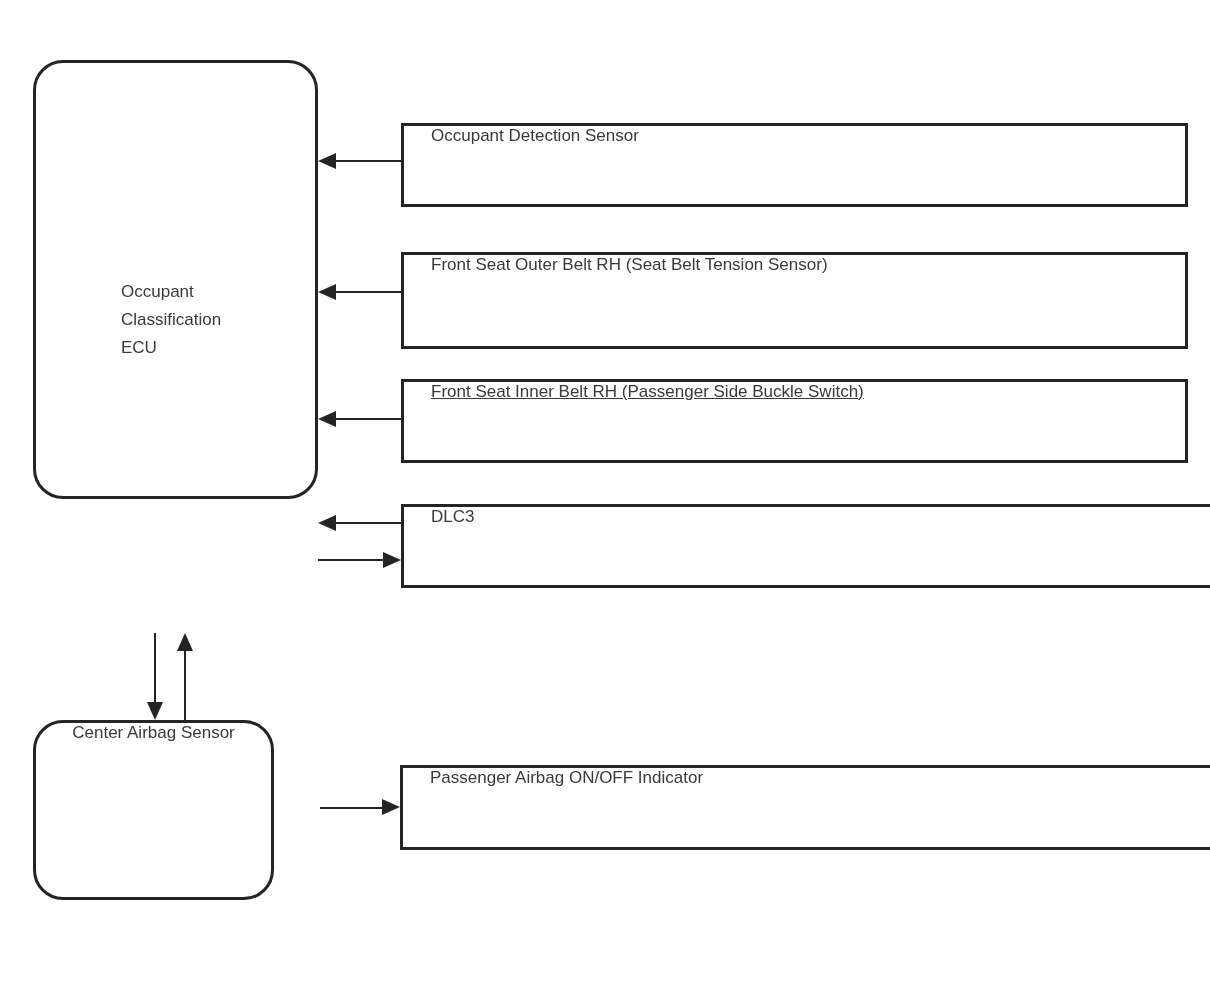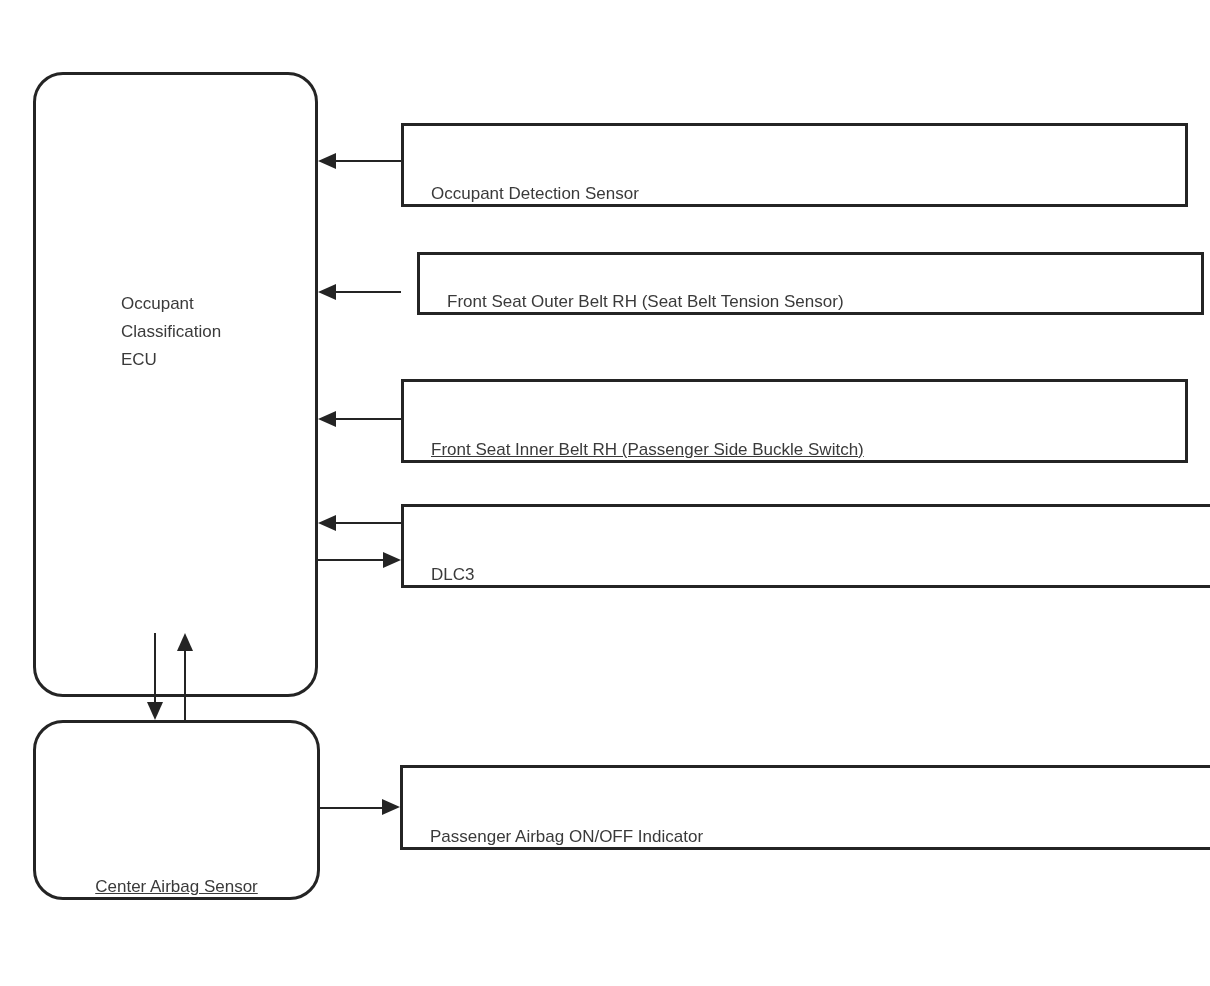--- a/index.html
+++ b/index.html
@@ -21,45 +21,44 @@
     overflow:hidden;
   }
   .node{
     position:absolute;
     box-sizing:border-box;
     border:3px solid var(--line);
     background:var(--background);
     color:var(--text);
     font-size:17px;
     display:flex;
-    align-items:flex-end;
+    align-items:flex-start;
   }
   .rounded{
     border-radius:30px;
   }
   .rect-label{
     padding-left:27px;
     white-space:nowrap;
   }
   .ecu-box{
-    left:33px; top:72px; width:285px; height:625px;
+    left:33px; top:60px; width:285px; height:439px;
   }
   .ecu-label{
     position:absolute;
     left:85px; top:215px;
     line-height:28px;
   }
   .ecu-label span{ display:block; }
   .center-airbag-box{
-    left:33px; top:720px; width:287px; height:180px;
+    left:33px; top:720px; width:241px; height:180px;
     justify-content:center;
-    text-decoration:underline;
   }
   .box-1{ left:401px; top:123px; width:787px; height:84px; }
-  .box-2{ left:401px; top:252px; width:787px; height:63px;margin-left:16px; }
+  .box-2{ left:401px; top:252px; width:787px; height:97px; }
   .box-3{ left:401px; top:379px; width:787px; height:84px;text-decoration:underline; }
   .box-4{ left:401px; top:504px; width:921px; height:84px; }
   .indicator-box{ left:400px; top:765px; width:912px; height:85px; }
 
   
   .h-line{
     position:absolute;
     height:2px;
     background:var(--line);
   }

